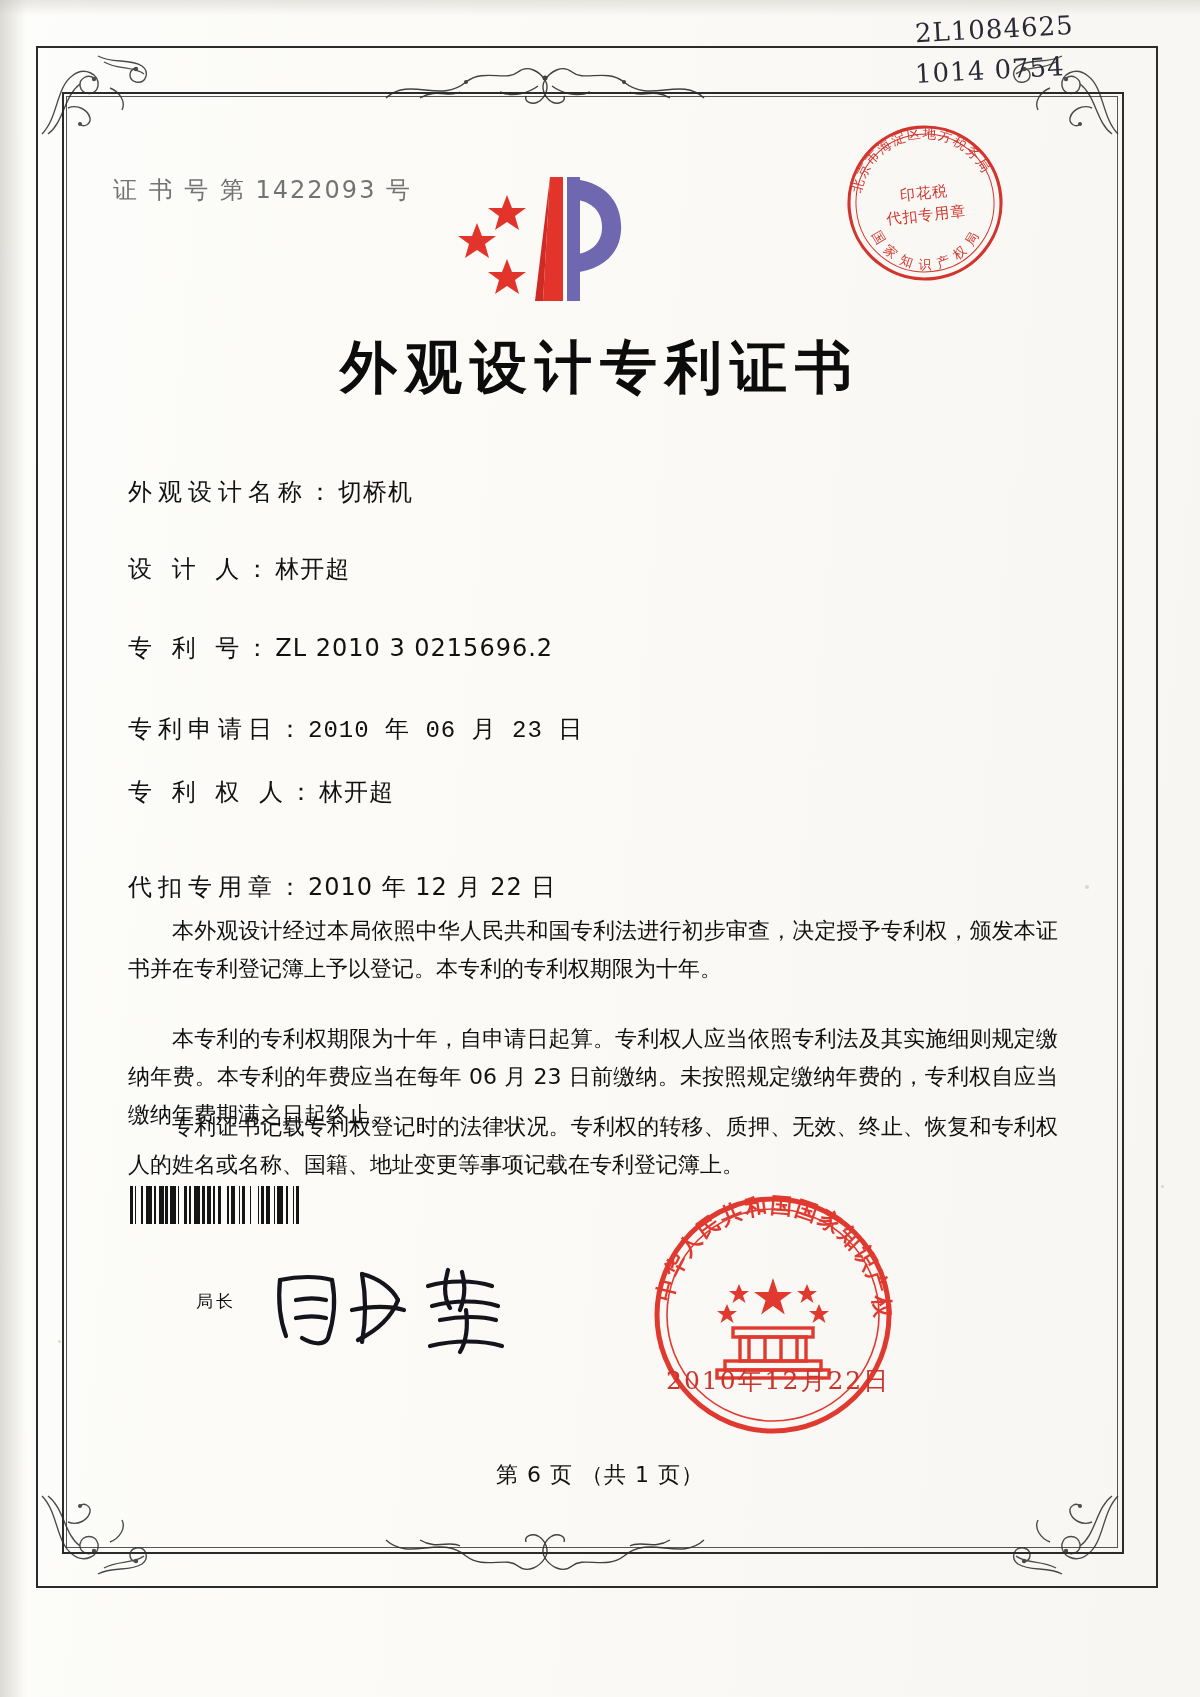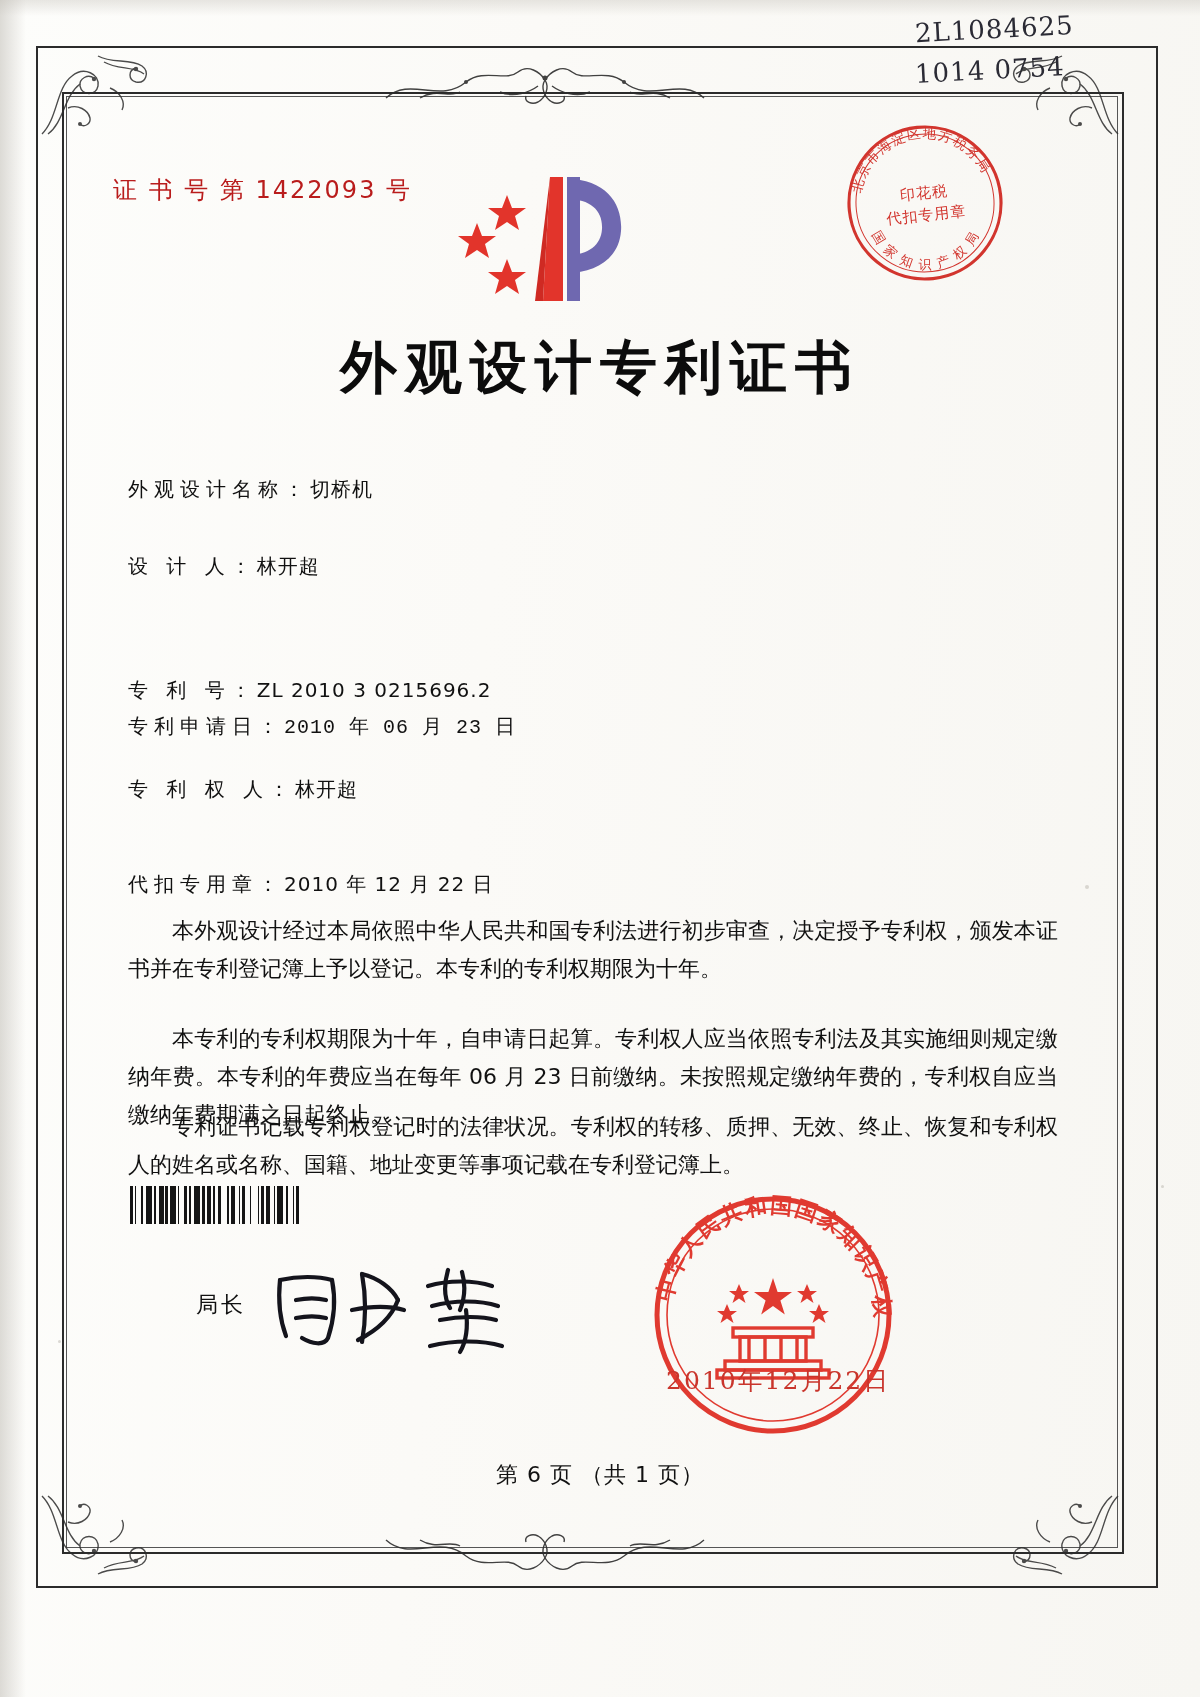--- a/index.html
+++ b/index.html
@@ -99,21 +99,21 @@
   }
   .bottom-ornament svg { width: 100%; height: 100%; display: block; }
 
   
   .cert-no {
     position: absolute;
     left: 113px; top: 174px;
     font-family: "DejaVu Sans", "Liberation Sans", sans-serif;
     font-size: 24px;
     letter-spacing: 2px;
-    color: #b91c1c;
+    color: #737373;
   }
 
   .logo {
     position: absolute;
     left: 455px; top: 163px;
     width: 190px; height: 150px;
   }
   .logo svg { width: 100%; height: 100%; display: block; }
 
   
@@ -133,32 +133,32 @@
     font-family: "DejaVu Serif", "Liberation Serif", serif;
     font-weight: bold;
     font-size: 57px;
     letter-spacing: 8px;
     color: #0c0c0c;
   }
 
   .field {
     position: absolute;
     left: 128px;
-    font-size: 20px;
+    font-size: 24px;
     letter-spacing: 1px;
     color: #111;
     white-space: nowrap;
     text-align: right;
   }
   .field .lbl { letter-spacing: 6px; }
   .field .val { letter-spacing: 1px; }
 
   #f-name   { top: 476px; }
   #f-designer { top: 553px; }
-  #f-patentno { top: 632px; margin-top: 45px; }
+  #f-patentno { top: 632px; }
   #f-appdate { top: 713px; font-family: Liberation Mono, monospace; }
   #f-owner  { top: 776px; }
   #f-pubdate { top: 871px; }
 
   .para {
     position: absolute;
     left: 128px;
     width: 930px;
     font-size: 22px;
     line-height: 38px;
@@ -182,21 +182,21 @@
   .barcode i {
     display: block;
     background: #151515;
     height: 100%;
   }
 
   
   .sig-label {
     position: absolute;
     left: 196px; top: 1290px;
-    font-size: 22px;
+    font-size: 17px;
     letter-spacing: 3px;
     color: #111;
   }
   .signature {
     position: absolute;
     left: 262px; top: 1250px;
     width: 270px; height: 110px;
   }
   .signature svg { width: 100%; height: 100%; display: block; }
 

